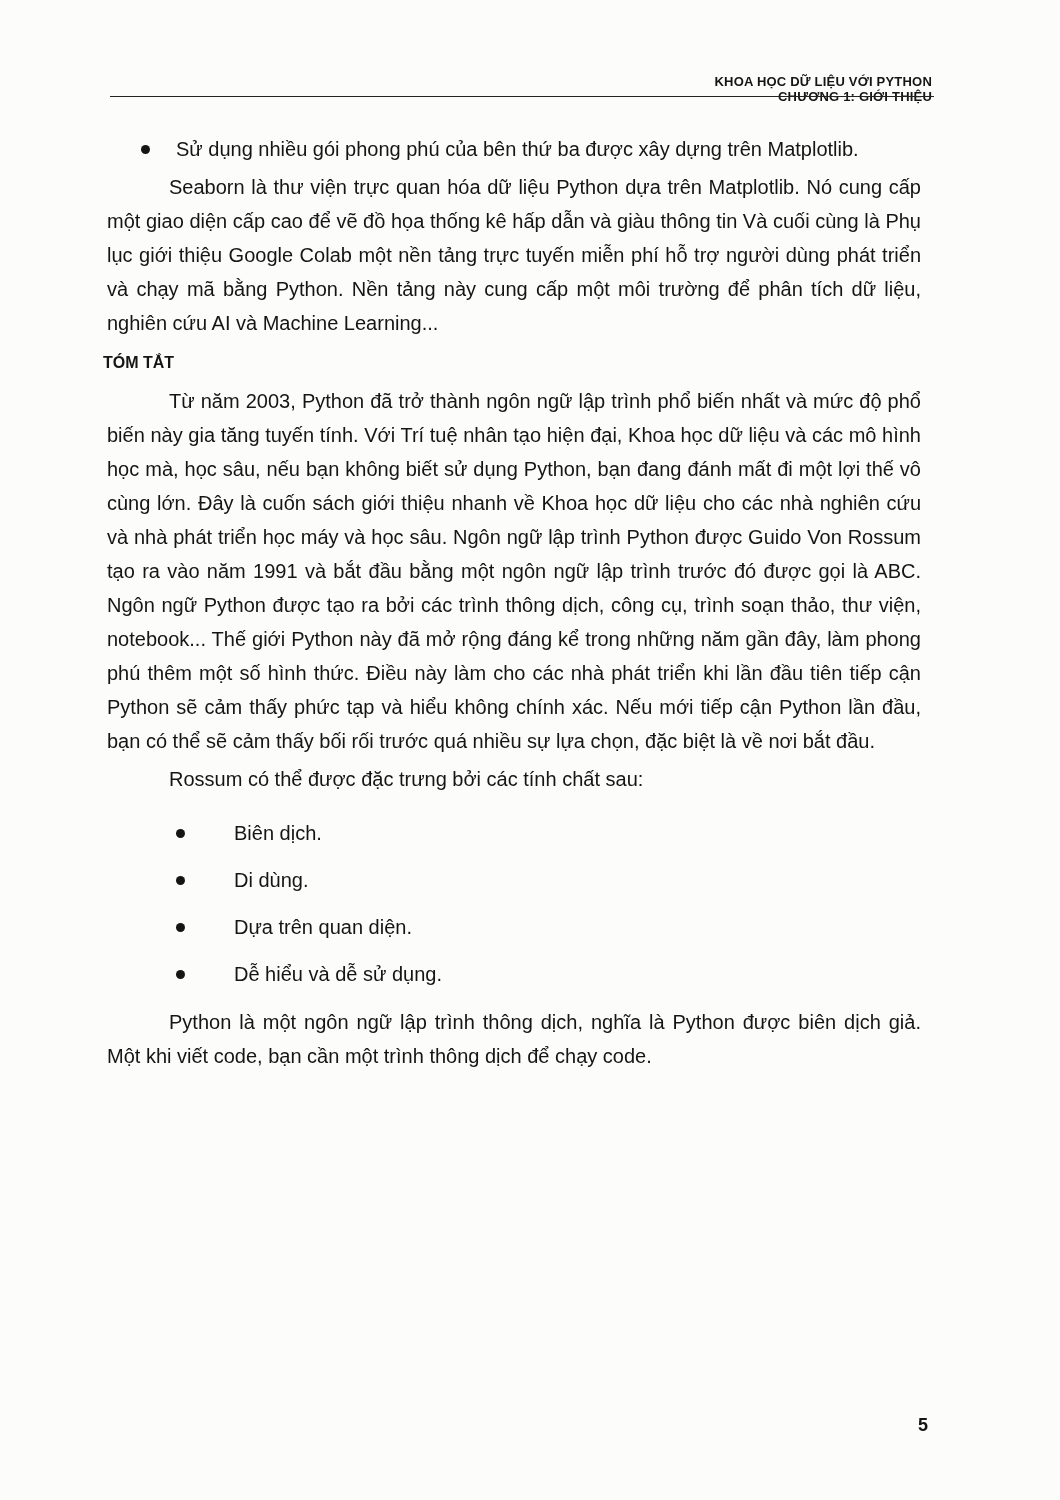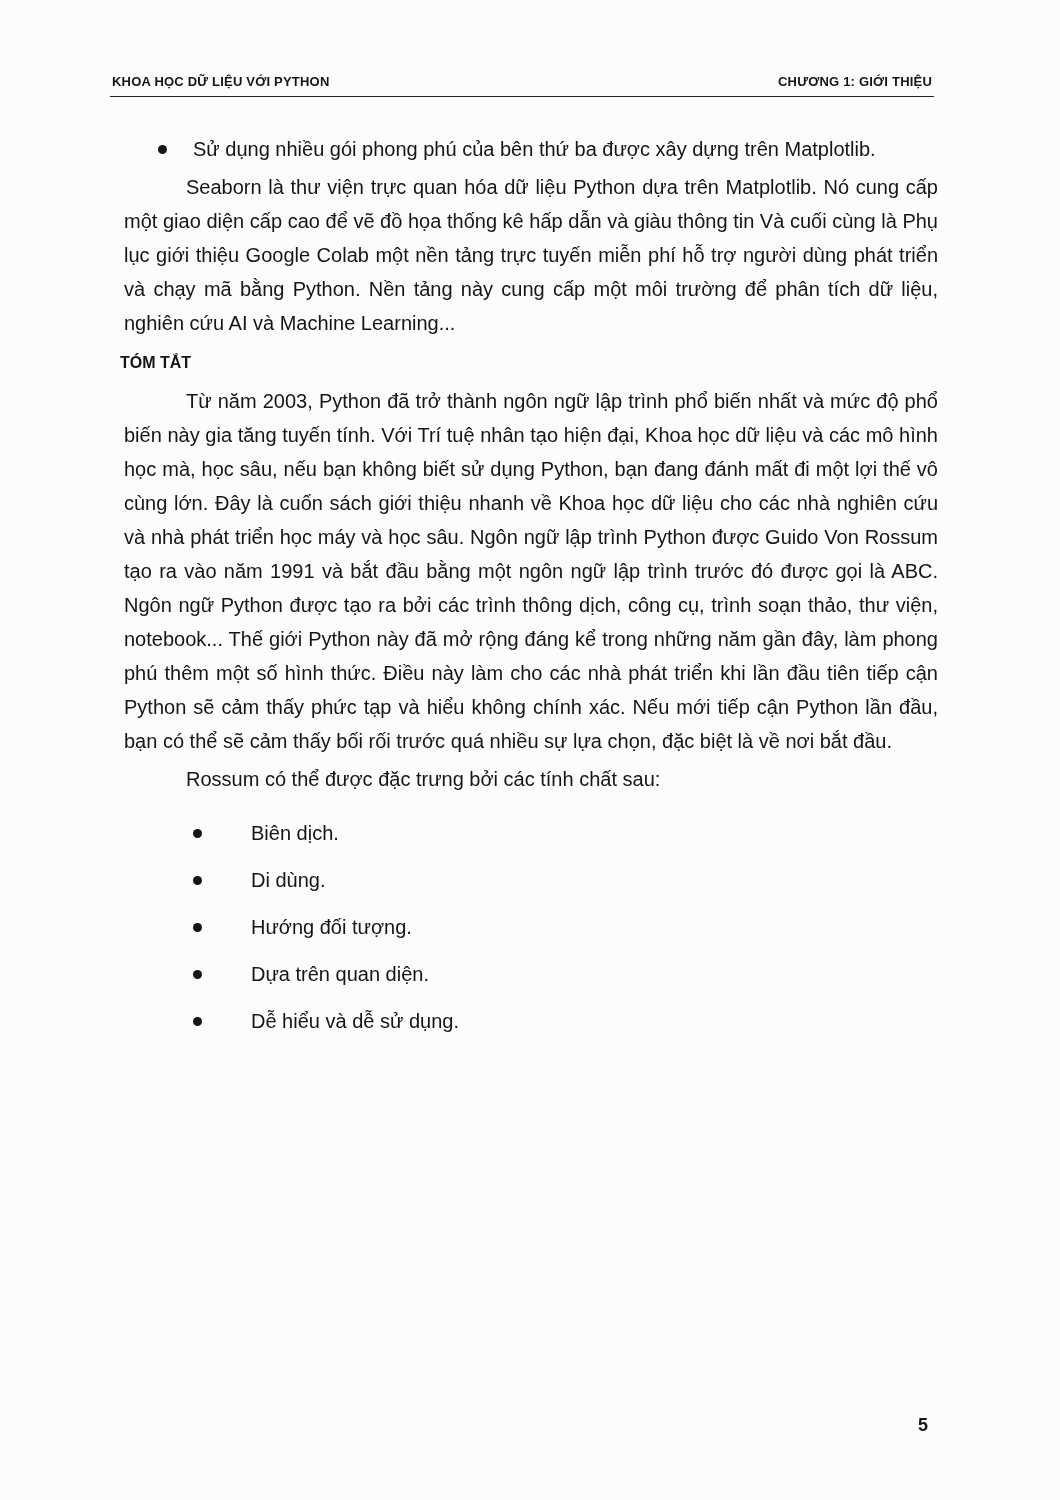--- a/index.html
+++ b/index.html
@@ -22,33 +22,34 @@
     position: absolute;
     top: 74px;
     left: 112px;
     width: 820px;
     display: flex;
     justify-content: space-between;
     align-items: flex-end;
     font-size: 13px;
     font-weight: 700;
     letter-spacing: 0.2px;
+    flex-direction: column;
   }
   .header-rule {
     position: absolute;
     top: 96px;
     left: 110px;
     width: 824px;
     height: 0;
     border-top: 1.5px solid #222;
   }
   .body-text {
     position: absolute;
     top: 132px;
-    left: 120px;
+    left: 103px;
     width: 822px;
     font-size: 20px;
     line-height: 34px;
     text-align: justify;
   }
   .lead-bullet-item {
     display: flex;
     padding-left: 38px;
     margin-bottom: 2px;
   }
@@ -133,32 +134,29 @@
       <li>
         <span class="bullet-dot"></span>
         <span>Biên dịch.</span>
       </li>
       <li>
         <span class="bullet-dot"></span>
         <span>Di dùng.</span>
       </li>
       <li>
         <span class="bullet-dot"></span>
-        <span>Hướng đối tượng.</span>
-      </li>
-      <li>
-        <span class="bullet-dot"></span>
         <span>Dựa trên quan diện.</span>
       </li>
       <li>
         <span class="bullet-dot"></span>
         <span>Dễ hiểu và dễ sử dụng.</span>
       </li>
     </ul>
 
+    <p class="para final-para">Python là một ngôn ngữ lập trình thông dịch, nghĩa là Python được biên dịch giả. Một khi viết code, bạn cần một trình thông dịch để chạy code.</p>
 
   </div>
 
   <div class="footer">
     <span class="page-number">5</span>
   </div>
 
 </div>
 
 </body></html>

